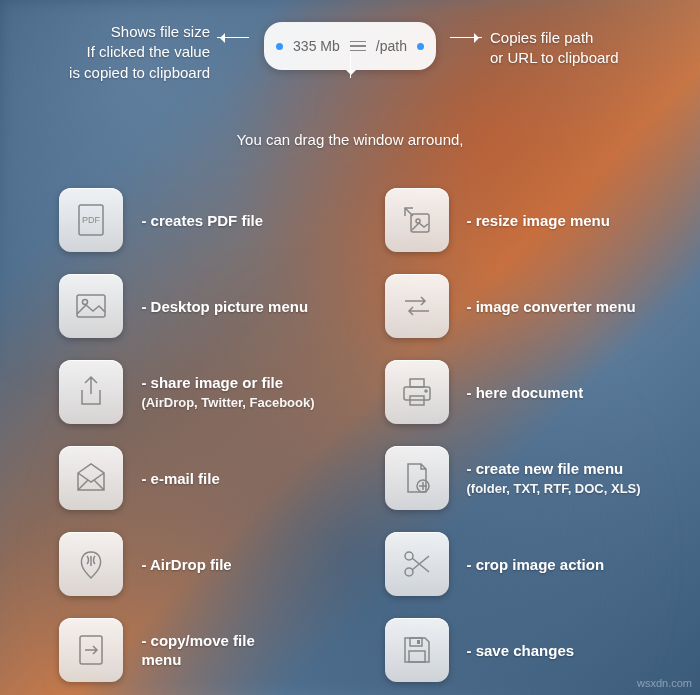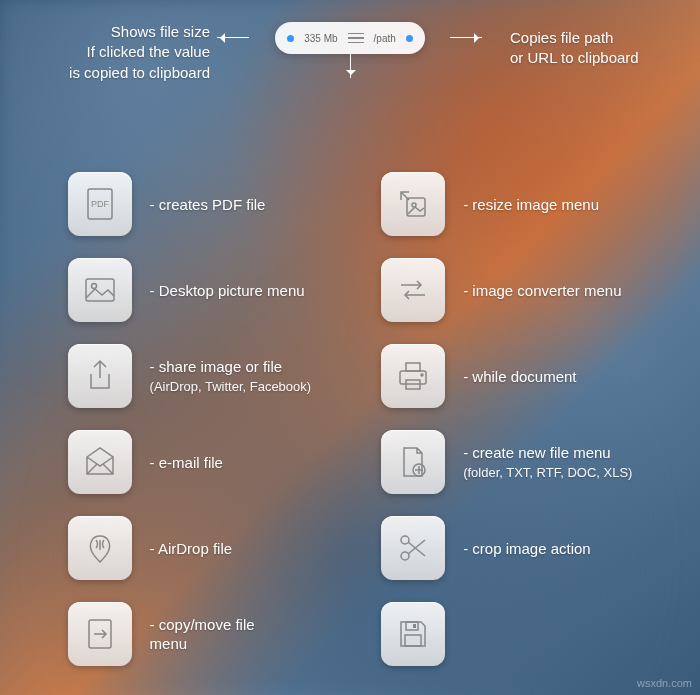--- a/index.html
+++ b/index.html
@@ -50,32 +50,31 @@
       text-align: right;
       position: absolute;
       right: 490px;
       top: 22px;
     }
     .top-text-right {
       text-align: left;
       position: absolute;
       left: 490px;
       top: 28px;
-      margin-left: 20px;
     }
     .pill {
       background: rgba(255,255,255,0.92);
       border-radius: 18px;
-      height: 32px;
+      height: 48px;
       display: flex;
       align-items: center;
       padding: 0 12px;
       box-shadow: 0 2px 8px rgba(0,0,0,0.2);
       gap: 10px;
-      font-size: 10px;
+      font-size: 14px;
       color: #666;
     }
     .dot {
       width: 7px;
       height: 7px;
       background: #3399ff;
       border-radius: 50%;
     }
     .burger {
       display: flex;
@@ -176,20 +175,21 @@
       height: 36px;
       stroke: #888;
       stroke-width: 1.5;
       fill: none;
     }
     .label {
       color: #fff;
       font-size: 15px;
       line-height: 1.3;
       text-shadow: 0 1px 2px rgba(0,0,0,0.3);
+      font-weight: bold;
     }
     .label .sub {
       font-size: 13px;
       opacity: 0.95;
     }
     .watermark {
       position: absolute;
       bottom: 6px;
       right: 8px;
       font-size: 11px;
@@ -227,21 +227,21 @@
     <div class="arrow-line arrow-right"></div>
     <div class="arrow-down-wrap"></div>
 
     <div class="top-text top-text-right">
       <span>Copies file path</span><br>
       <span>or URL to clipboard</span>
     </div>
   </div>
 
   <div class="drag-text">
-    <br>
+    <span>You can drag the window arround,</span><br>
   </div>
 
   <div class="grid">
     <div class="col">
 
       <div class="item">
         <div class="tile">
           <svg viewBox="0 0 36 36">
               <rect x="6" y="3" width="24" height="30" rx="2"></rect>
               <text x="18" y="21" text-anchor="middle" font-size="9" fill="#888" stroke="none" font-family="Arial">PDF</text>
@@ -329,21 +329,21 @@
 
       <div class="item">
         <div class="tile">
           <svg viewBox="0 0 36 36">
               <rect x="5" y="13" width="26" height="13" rx="2"></rect>
               <rect x="11" y="5" width="14" height="8"></rect>
               <rect x="11" y="22" width="14" height="9"></rect>
               <circle cx="27" cy="17" r="1" fill="#888"></circle>
             </svg>
         </div>
-        <div class="label">- while document</div>
+        <div class="label">- here document</div>
       </div>
 
       <div class="item">
         <div class="tile">
           <svg viewBox="0 0 36 36">
               <path d="M9 4 L22 4 L27 9 L27 32 L9 32 Z M22 4 L22 9 L27 9"></path>
               <circle cx="24" cy="26" r="6"></circle>
               <path d="M24 22 L24 30 M20 26 L28 26"></path>
             </svg>
         </div>
@@ -366,19 +366,20 @@
 
       <div class="item">
         <div class="tile">
           <svg viewBox="0 0 36 36">
               <path d="M6 6 L26 6 L30 10 L30 30 L6 30 Z"></path>
               <rect x="11" y="6" width="12" height="8"></rect>
               <rect x="10" y="19" width="16" height="11"></rect>
               <rect x="18" y="8" width="3" height="4" fill="#888" stroke="none"></rect>
             </svg>
         </div>
+        <div class="label">- save changes</div>
       </div>
 
     </div>
   </div>
 
   <div class="watermark">wsxdn.com</div>
 </div>
 
 </body></html>

